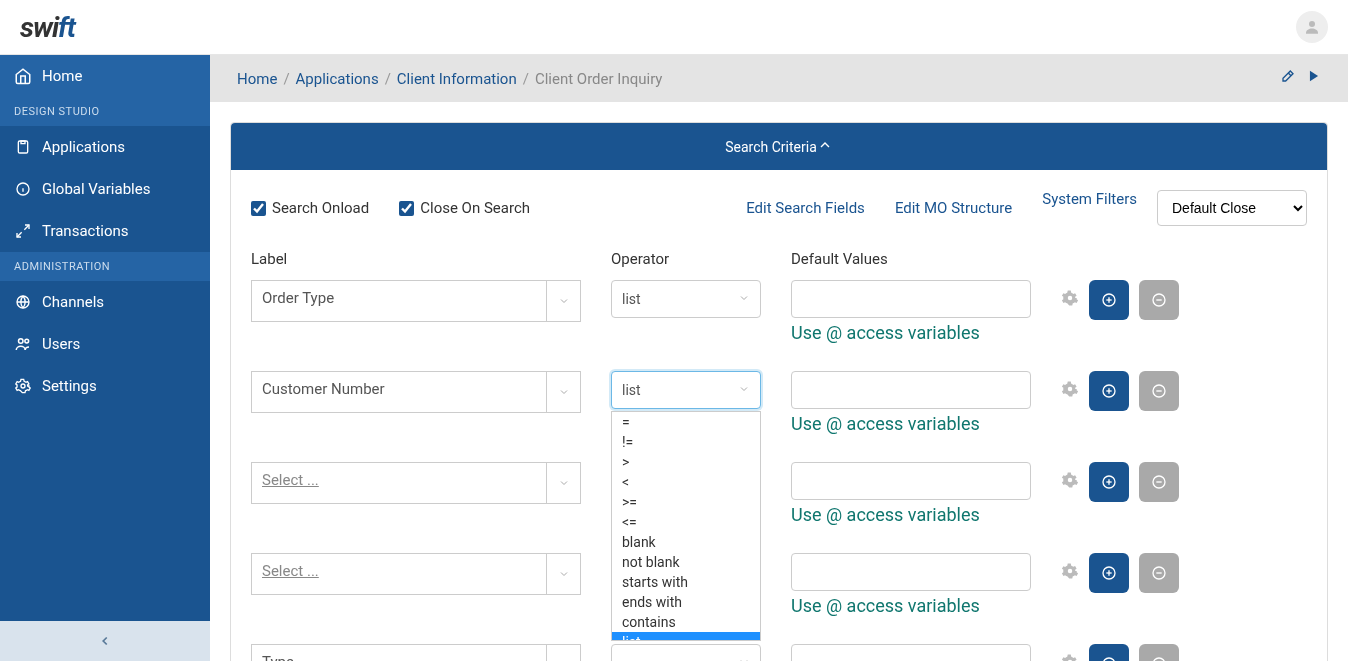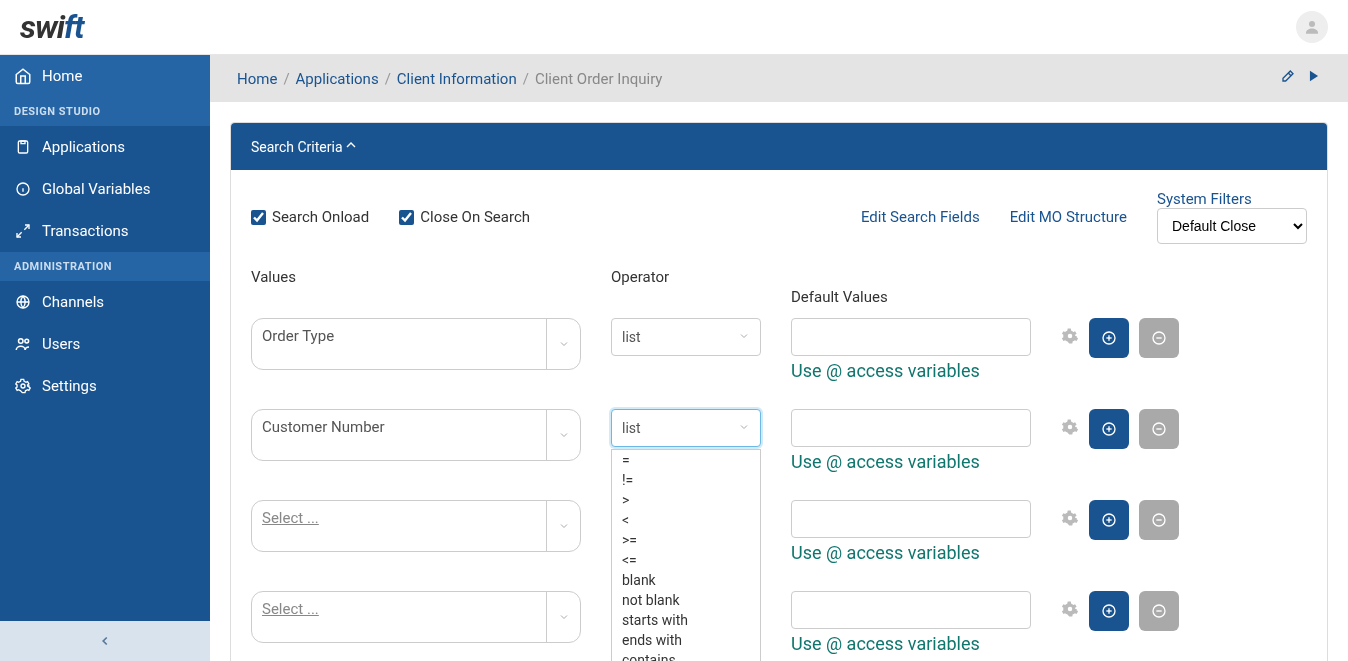--- a/index.html
+++ b/index.html
@@ -1,52 +1,52 @@
 <!DOCTYPE html>
 <html><head>
 <meta charset="utf-8">
 <style>
 * { box-sizing: border-box; margin: 0; padding: 0; }
 body { font-family: -apple-system, BlinkMacSystemFont, "Segoe UI", Roboto, Arial, sans-serif; font-size: 14px; color: #333; background: #fff; }
 .topbar { height: 55px; border-bottom: 1px solid #e6e6e6; display: flex; align-items: center; justify-content: space-between; padding: 0 20px; }
-.logo { font-size: 32px; font-weight: 700; font-style: italic; letter-spacing: -1px; color: #333; }
+.logo { font-size: 28px; font-weight: 700; font-style: italic; letter-spacing: -1px; color: #333; }
 .logo .ft { color: #1a5490; }
 .avatar-circle { width: 32px; height: 32px; border-radius: 50%; background: #eee; display:flex; align-items:center; justify-content:center; color:#999; }
 .layout { display: flex; height: calc(100vh - 55px); }
 .sidebar { width: 210px; background: #1a5490; color: #fff; display:flex; flex-direction:column; position:relative; }
 .sidebar-item { display:flex; align-items:center; padding: 12px 14px; cursor:pointer; font-size:15px; gap:10px; }
 .sidebar-item.active { background: #2564a5; }
-.sidebar-section { background:#2564a5; padding: 8px 14px; font-size:11px; font-weight:700; letter-spacing:0.5px; color:#cde; }
+.sidebar-section { background:#2564a5; padding: 8px 14px; font-size:11px; font-weight:400; letter-spacing:0.5px; color:#cde; }
 .collapse-bar { position:absolute; bottom:0; left:0; right:0; height:40px; background:#d9e3ed; display:flex; align-items:center; justify-content:center; color:#5a7a9a; cursor:pointer; }
 .icon { width:18px; height:18px; display:inline-flex; align-items:center; justify-content:center; font-size:16px; }
 .main { flex:1; background:#fff; overflow:auto; }
 .breadcrumb-bar { background:#e4e4e4; padding: 14px 27px; display:flex; align-items:center; justify-content:space-between; }
 .breadcrumb { font-size:15px; }
 .breadcrumb a { color:#1a5490; text-decoration:none; }
 .breadcrumb .sep { color:#999; margin:0 6px; }
 .breadcrumb .current { color:#888; }
 .breadcrumb-actions { display:flex; gap:12px; color:#1a5490; }
 .content { padding: 20px; }
 .panel { border:1px solid #ddd; border-radius:4px; background:#fff; }
-.panel-header { background:#1a5490; color:#fff; padding:14px 20px; border-top-left-radius:4px; border-top-right-radius:4px; display:flex; justify-content:flex-start; align-items:center; }
+.panel-header { background:#1a5490; color:#fff; padding:14px 20px; border-top-left-radius:4px; border-top-right-radius:4px; display:flex; justify-content:center; align-items:center; }
 .panel-body { padding:20px; }
 .controls-row { display:flex; align-items:center; gap:30px; flex-wrap:wrap; margin-bottom: 24px; }
 .checkbox-wrap { display:flex; align-items:center; gap:6px; font-size:15px; }
 .checkbox-wrap input { width:15px; height:15px; accent-color:#1a5490; }
 .link { color:#1a5490; cursor:pointer; font-size:15px; }
-.select-inline { display:flex; flex-direction:column; gap:0; }
+.select-inline { display:flex; flex-direction:row; gap:20px; }
 .select-inline label { color:#1a5490; font-size:15px; }
 .select-inline select, select.simple { padding:8px 10px; border:1px solid #ccc; border-radius:4px; background:#fff; font-size:14px; min-width:150px; }
 .columns-header { display:flex; gap:30px; margin-bottom:12px; }
 .columns-header div { font-size:15px; }
 .col-label { width:330px; }
 .col-operator { width:150px; }
-.col-default { width:240px;margin-top:20px; }
+.col-default { width:240px; }
 .criteria-row { display:flex; align-items:flex-start; gap:30px; margin-bottom:28px; position:relative; }
-.rs-select { width:330px; border:1px solid #ccc; border-radius:12px; display:flex; height:52px; background:#fff; }
+.rs-select { width:330px; border:1px solid #ccc; border-radius:0; display:flex; height:42px; background:#fff; }
 .rs-select .value { flex:1; padding:8px 10px; color:#555; font-size:15px; }
 .rs-select .value.placeholder { color:#888;text-decoration:underline; }
 .rs-select .caret { width:34px; border-left:1px solid #ccc; display:flex; align-items:center; justify-content:center; color:#aaa; }
 .op-select { width:150px; padding:8px 10px; border:1px solid #ccc; border-radius:4px; background:#fff; font-size:14px; height:38px; display:flex; align-items:center; justify-content:space-between; color:#555; position:relative; }
 .op-select.open { border:1px solid #6cb8e6; box-shadow:0 0 0 2px rgba(108,184,230,0.3); }
 .default-col { width:240px; }
 .default-input { width:100%; height:38px; border:1px solid #ccc; border-radius:4px; padding:8px 10px; font-size:14px; }
 .hint { font-size:18px; color:#0f766e; margin-top:4px; }
 .row-actions { display:flex; gap:10px; align-items:center; }
 .gear-btn { color:#aaa; cursor:pointer; font-size:18px; }
@@ -194,21 +194,21 @@
             <span class="link">Edit MO Structure</span>
             <div class="select-inline">
               <label>System Filters</label>
               <select class="simple">
                 <option>Default Close</option>
               </select>
             </div>
           </div>
 
           <div class="columns-header">
-            <div class="col-label">Values</div>
+            <div class="col-label">Label</div>
             <div class="col-operator">Operator</div>
             <div class="col-default">Default Values</div>
           </div>
 
           <div id="criteria-rows">
               <div class="criteria-row">
                 <div class="rs-select">
                   <div class="value ">Order Type</div>
                   <div class="caret">
                     <svg viewBox="0 0 24 24" fill="none" stroke="#aaa" stroke-width="2">

